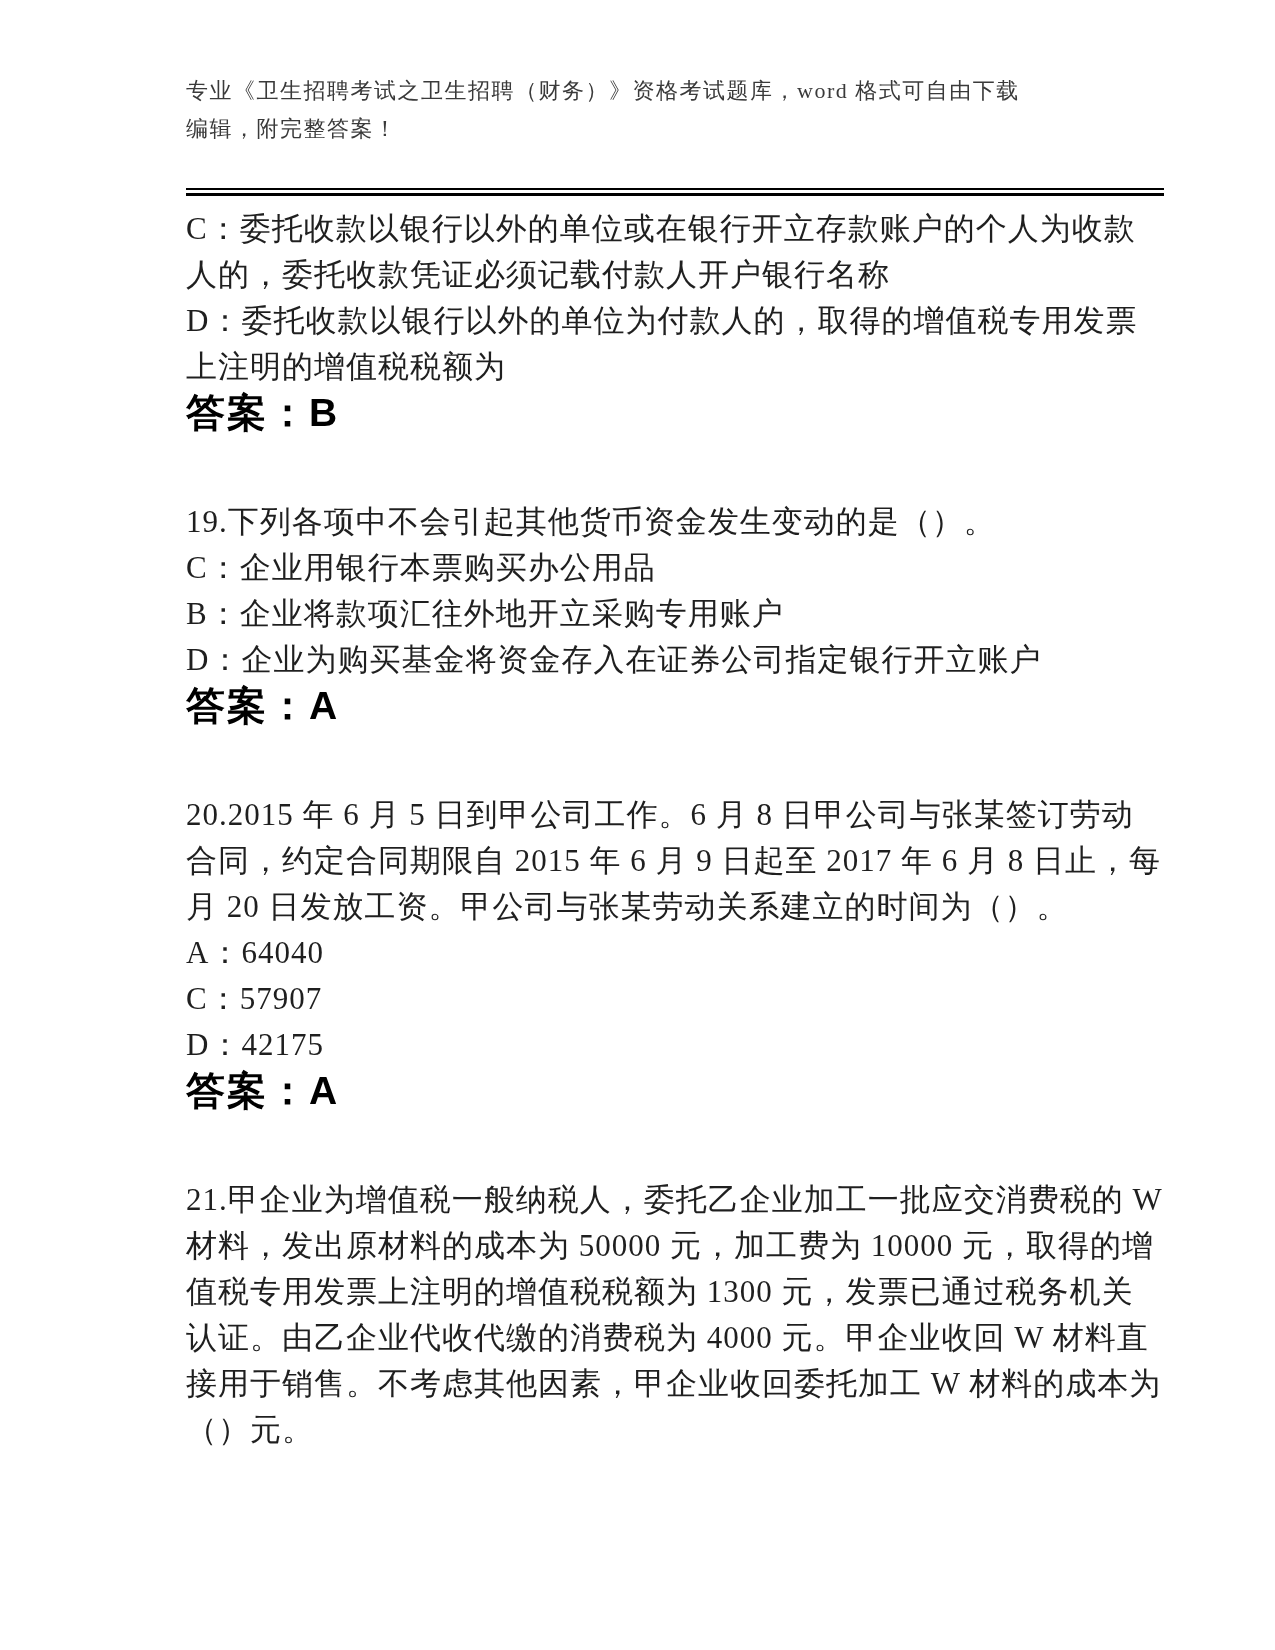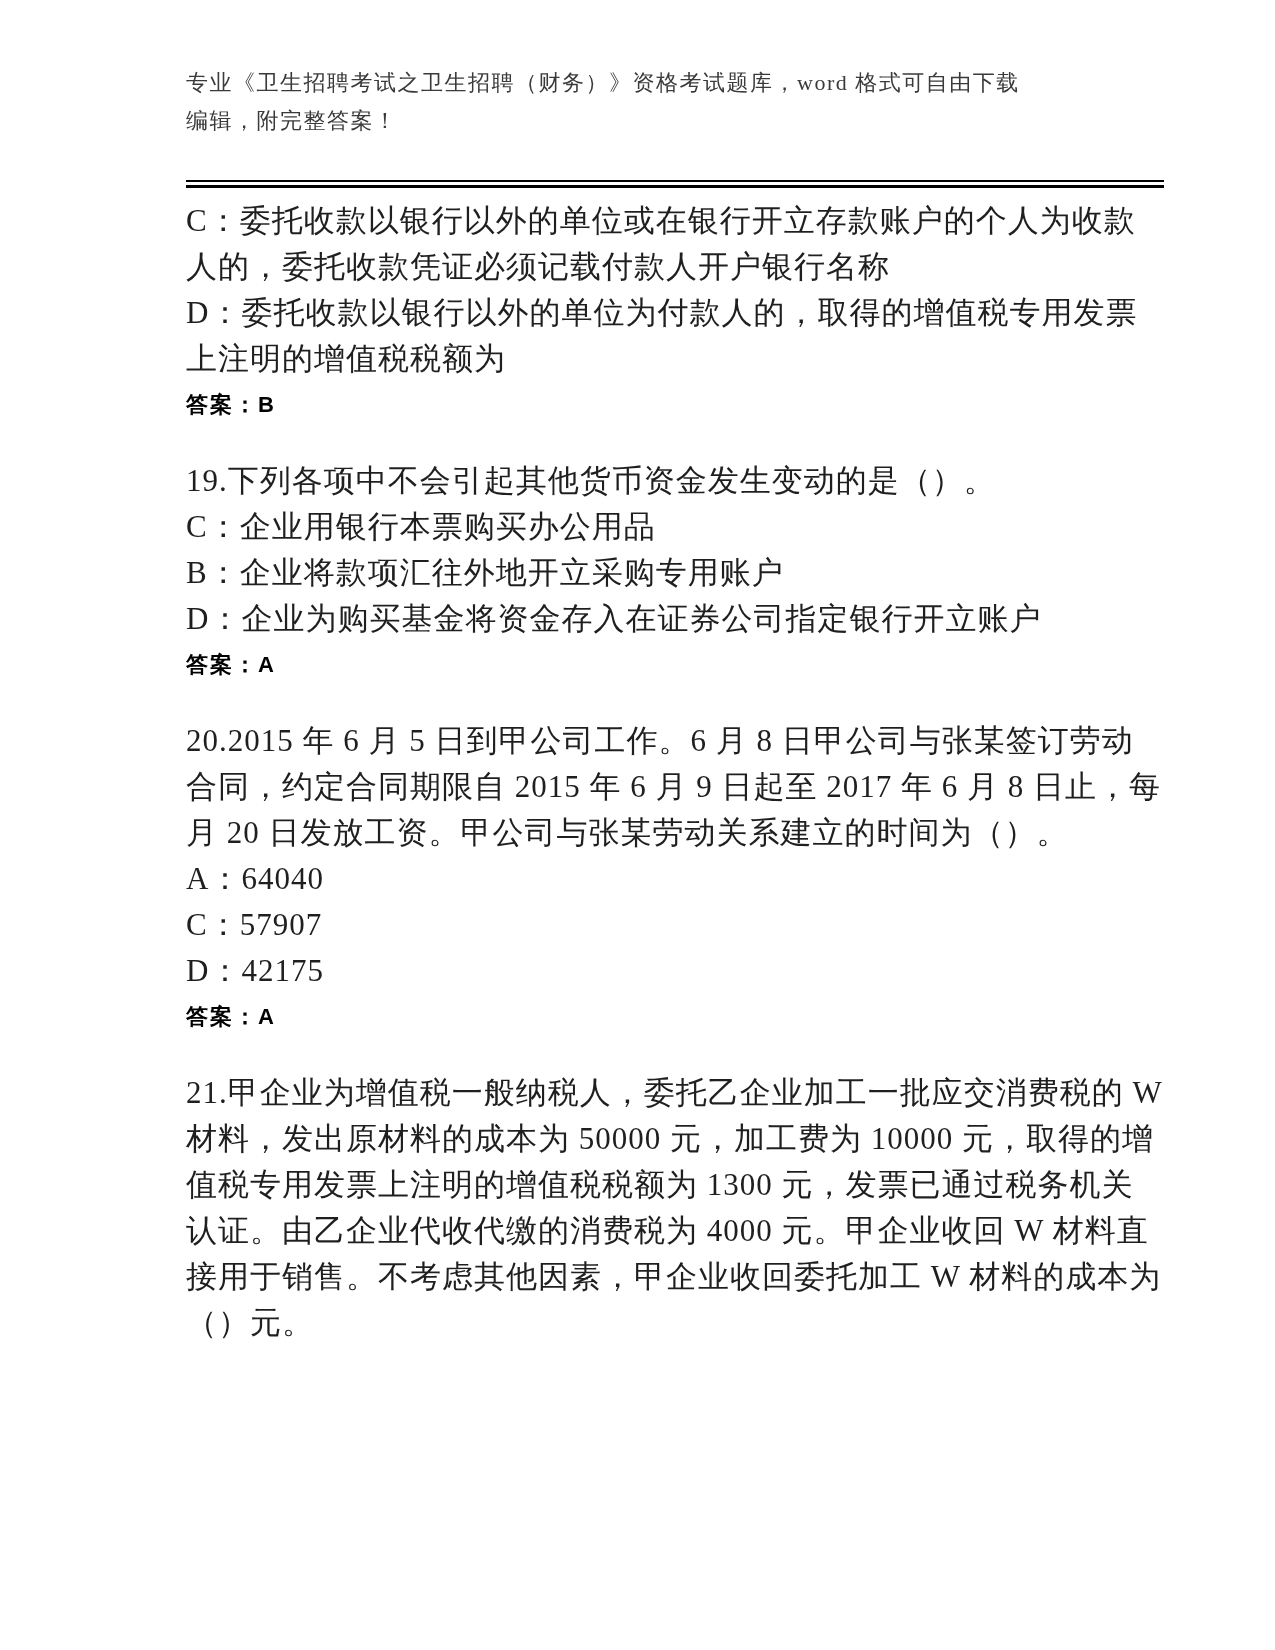--- a/index.html
+++ b/index.html
@@ -12,21 +12,21 @@
     width: 1275px;
     height: 1650px;
     background: var(--page-bg, #ffffff);
     overflow: hidden;
     font-family: "Liberation Serif", "DejaVu Serif", serif;
     color: var(--ink, #1f1f1f);
   }
   .content {
     position: absolute;
     left: 186px;
-    top: 64px;
+    top: 72px;
     width: 978px;
   }
   .doc-header {
     color: var(--header-ink, #3a3a3a);
     font-size: 22px;
     line-height: 38px;
   }
   .doc-header p {
     margin: 0;
     letter-spacing: 1.5px;
@@ -37,26 +37,26 @@
     border-top: 2px solid var(--rule, #000000);
     border-bottom: 3px solid var(--rule, #000000);
   }
   .question-list {
     margin-top: 10px;
     font-size: 31px;
     line-height: 46px;
     letter-spacing: 1px;
   }
   section.question { margin: 0; }
-  section.question + section.question { margin-top: 30px; }
+  section.question + section.question { margin-top: 63px; }
   .question p { margin: 0; }
   p.answer {
     font-family: "Liberation Sans", "DejaVu Sans", sans-serif;
     font-weight: bold;
-    font-size: 22px;
+    font-size: 39px;
     letter-spacing: 2px;
     color: #000000;
   }
 </style>
 </head>
 <body>
 
 <div class="page">
   <div class="content">
     <div class="doc-header">

